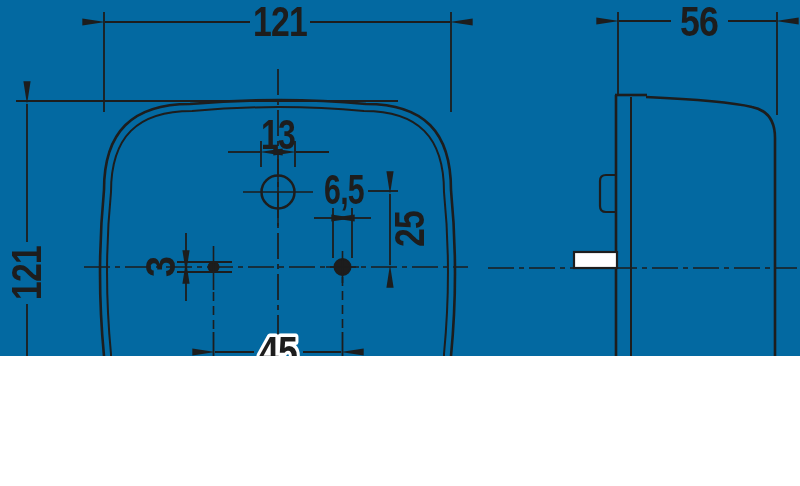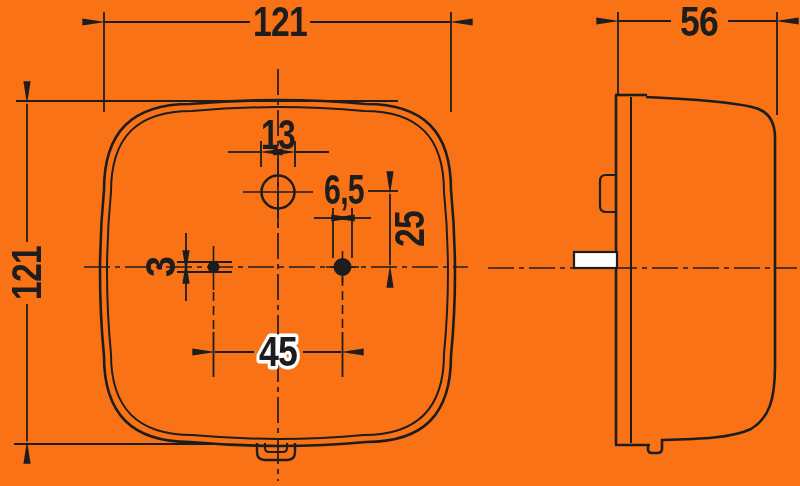--- a/index.html
+++ b/index.html
@@ -1,19 +1,19 @@
 <!DOCTYPE html>
 <html><head>
 <meta charset="utf-8">
 <style>
   html,body{margin:0;padding:0;background:#ffffff;}
   .canvas{
     position:relative;
-    width:800px;height:486px;
-    background:#f97316;
+    width:800px;height:356px;
+    background:#0369a1;
     font-family:"Liberation Sans", sans-serif;
     overflow:hidden;
   }
   svg{display:block;}
   .dim-text{
     font-family:"Liberation Sans", sans-serif;
     font-weight:700;
     font-size:42px;
     fill:#1d1d1d;
     letter-spacing:-1px;

